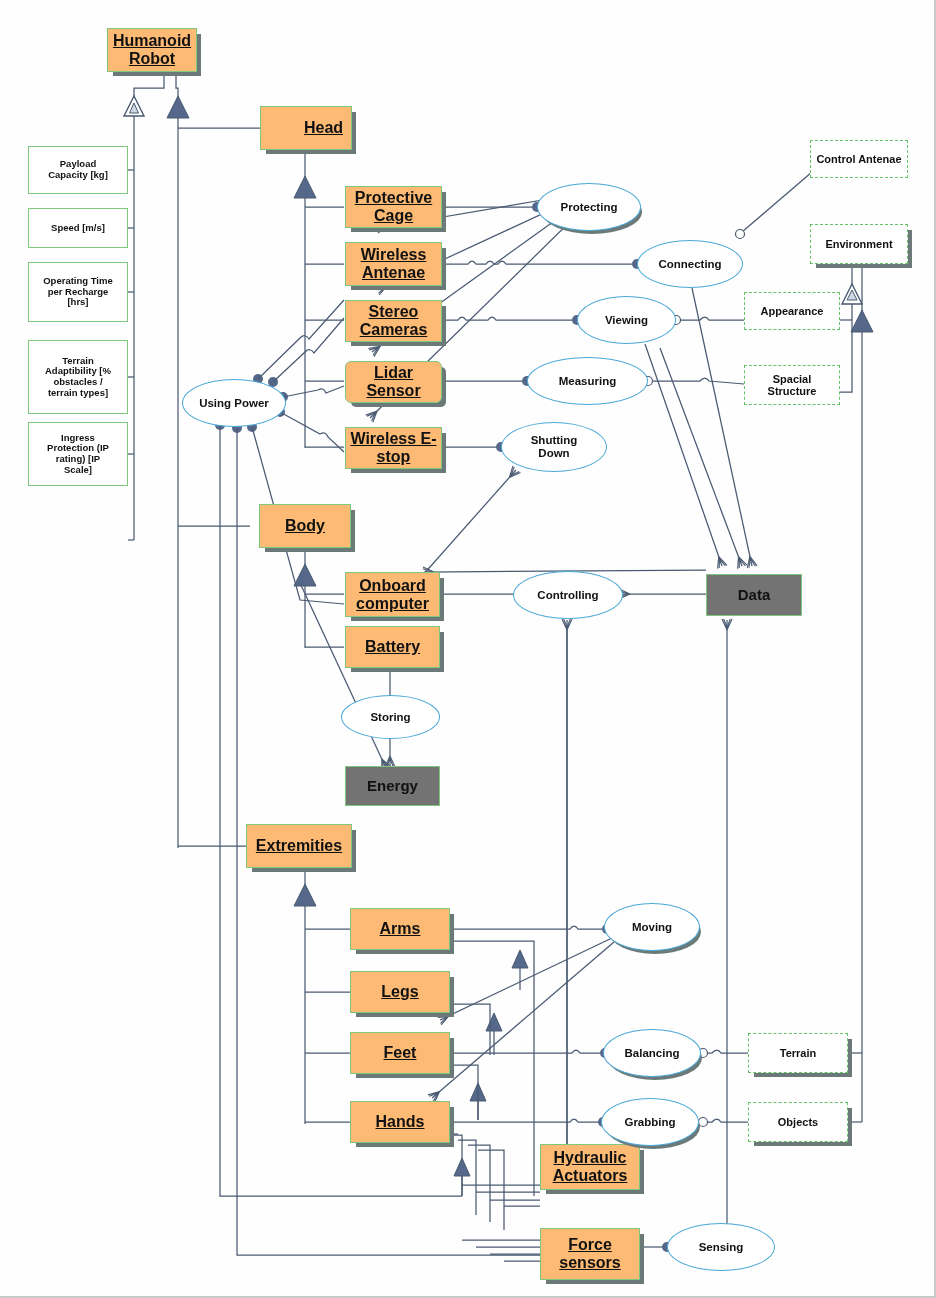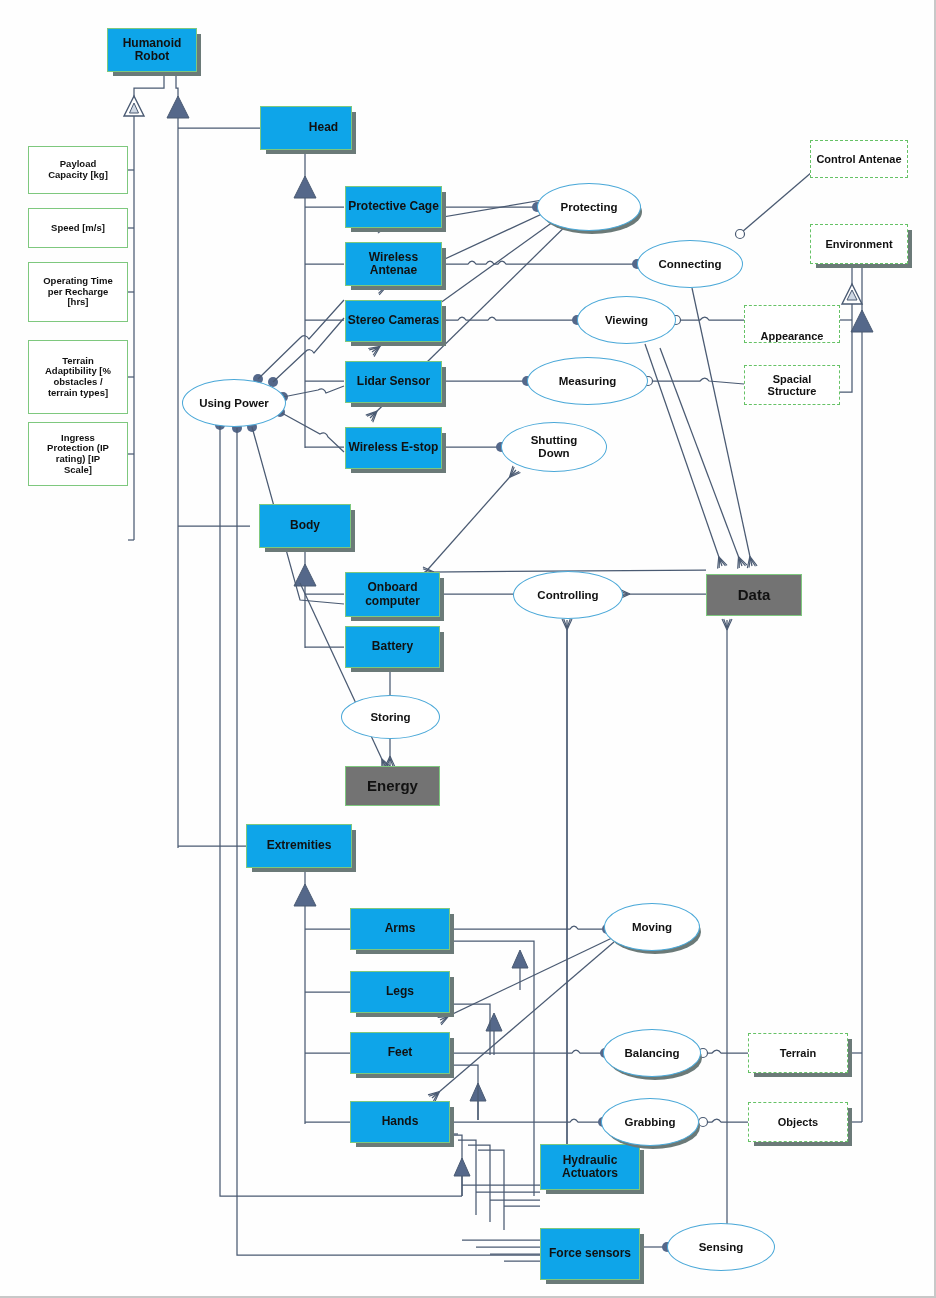--- a/index.html
+++ b/index.html
@@ -24,24 +24,25 @@
     box-sizing:border-box;
     display:flex;align-items:center;justify-content:center;
     text-align:center;
     color:#111;
     font-weight:bold;
     line-height:1.12;
     z-index:5;
   }
   
   .blk{
-    background:#0ea5e9;
+    background:#fdba74;
     border:1.6px solid #7ec87e;
     box-shadow:5px 5px 0 -1px #6b7a78;
-    font-size:12px;
+    font-size:16px;
+    text-decoration:underline;
   }
   
   .blk-flat{
     background:#737373;
     border:1.4px solid #7ec87e;
     font-size:15px;
   }
   
   .attr{
     background:#fff;
@@ -293,21 +294,21 @@
 
 <div class="node blk" style="left:345px;top:186px;width:97px;height:42px;">
   <span class="txt">Protective Cage</span>
 </div>
 <div class="node blk" style="left:345px;top:242px;width:97px;height:44px;">
   <span class="txt">Wireless<br>Antenae</span>
 </div>
 <div class="node blk" style="left:345px;top:300px;width:97px;height:42px;">
   <span class="txt">Stereo Cameras</span>
 </div>
-<div class="node blk" style="left:345px;top:361px;width:97px;height:42px;">
+<div class="node blk" style="left:345px;top:361px;width:97px;height:42px;border-radius:6px;">
   <span class="txt">Lidar Sensor</span>
 </div>
 <div class="node blk" style="left:345px;top:427px;width:97px;height:42px;">
   <span class="txt">Wireless E-stop</span>
 </div>
 
 <div class="node blk" style="left:345px;top:572px;width:95px;height:45px;">
   <span class="txt">Onboard<br>computer</span>
 </div>
 <div class="node blk" style="left:345px;top:626px;width:95px;height:42px;">
@@ -339,21 +340,21 @@
 <div class="node blk-flat" style="left:706px;top:574px;width:96px;height:42px;">
   <span class="txt">Data</span>
 </div>
 
 <div class="node ext" style="left:810px;top:140px;width:98px;height:38px;">
   <span class="txt">Control Antenae</span>
 </div>
 <div class="node ext ext-sh" style="left:810px;top:224px;width:98px;height:40px;">
   <span class="txt">Environment</span>
 </div>
-<div class="node ext" style="left:744px;top:305px;width:96px;height:38px;align-items:flex-end;">
+<div class="node ext" style="left:744px;top:292px;width:96px;height:38px;">
   <span class="txt">Appearance</span>
 </div>
 <div class="node ext" style="left:744px;top:365px;width:96px;height:40px;">
   <span class="txt">Spacial<br>Structure</span>
 </div>
 <div class="node ext ext-sh" style="left:748px;top:1033px;width:100px;height:40px;">
   <span class="txt">Terrain</span>
 </div>
 <div class="node ext ext-sh" style="left:748px;top:1102px;width:100px;height:40px;">
   <span class="txt">Objects</span>

